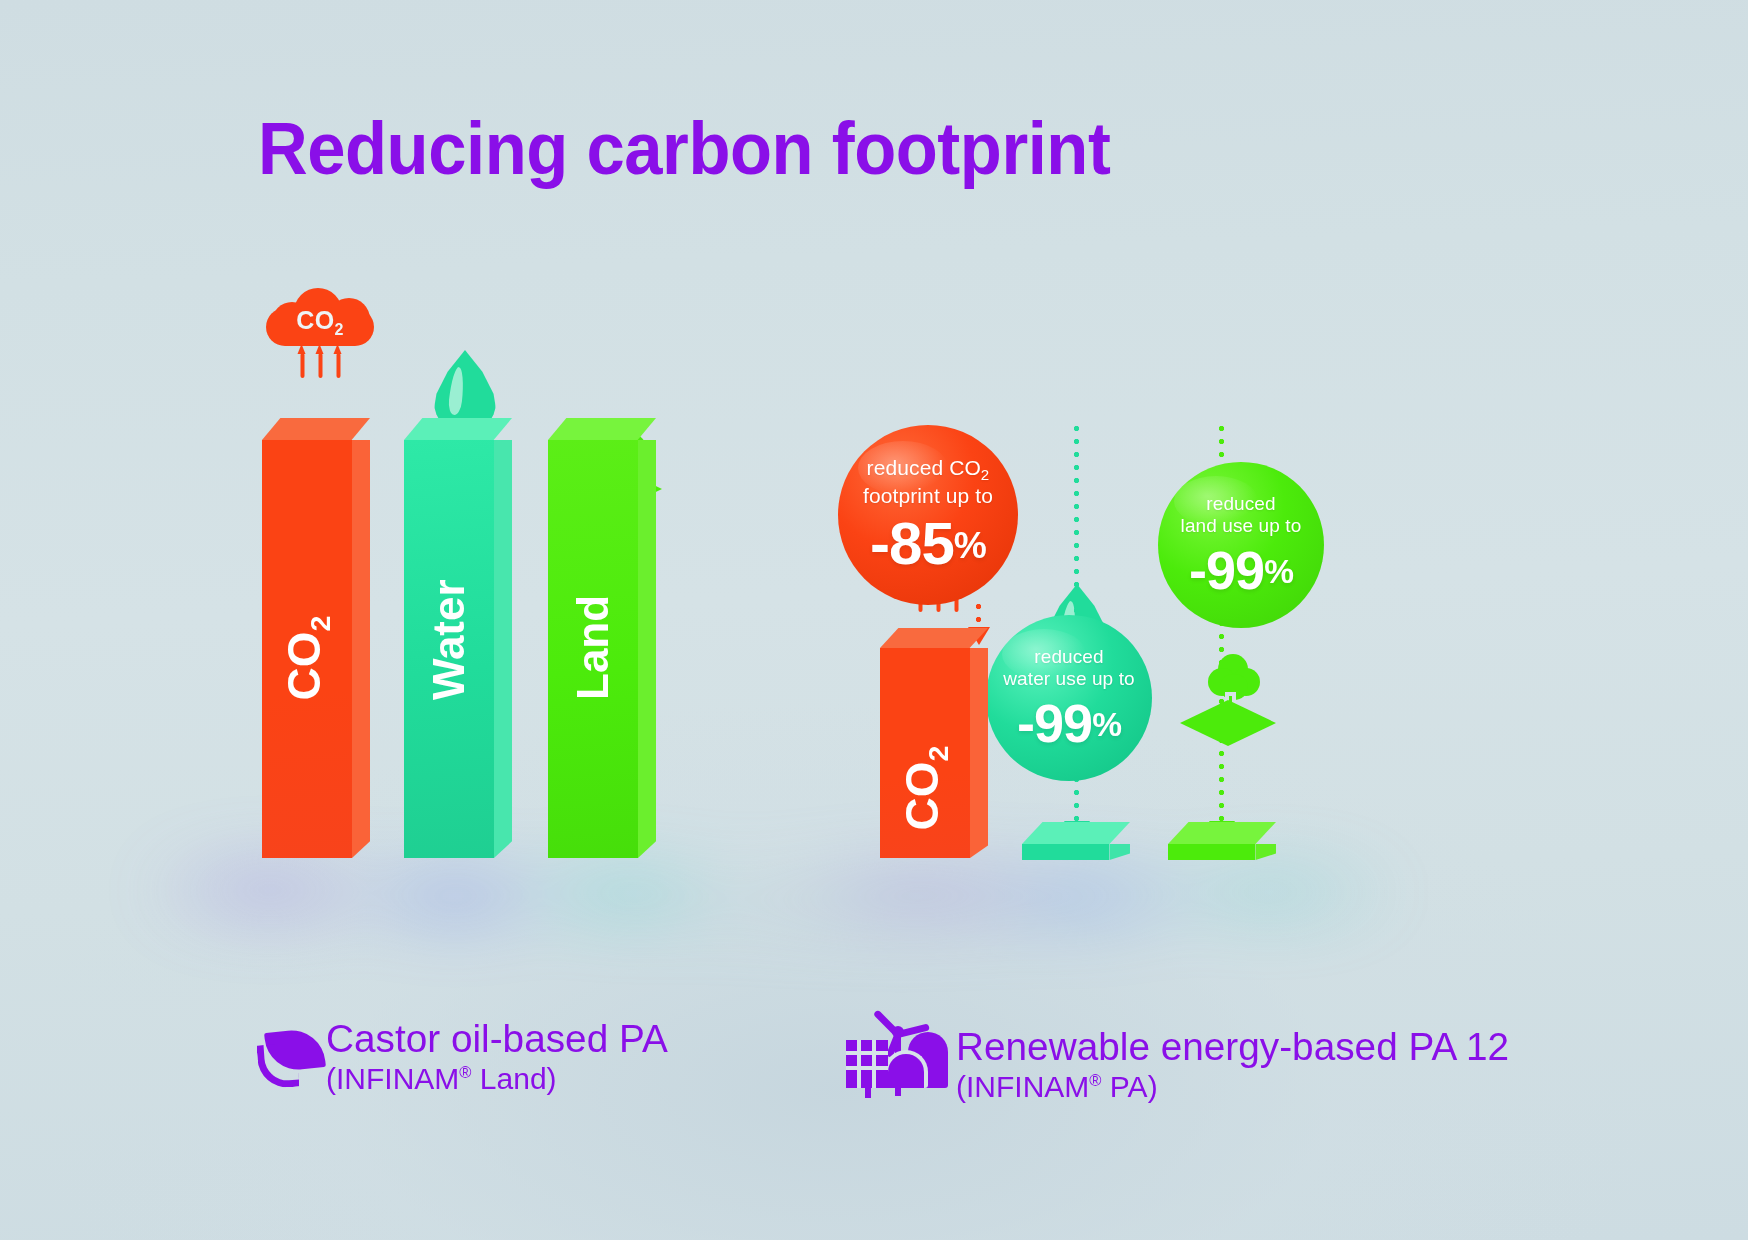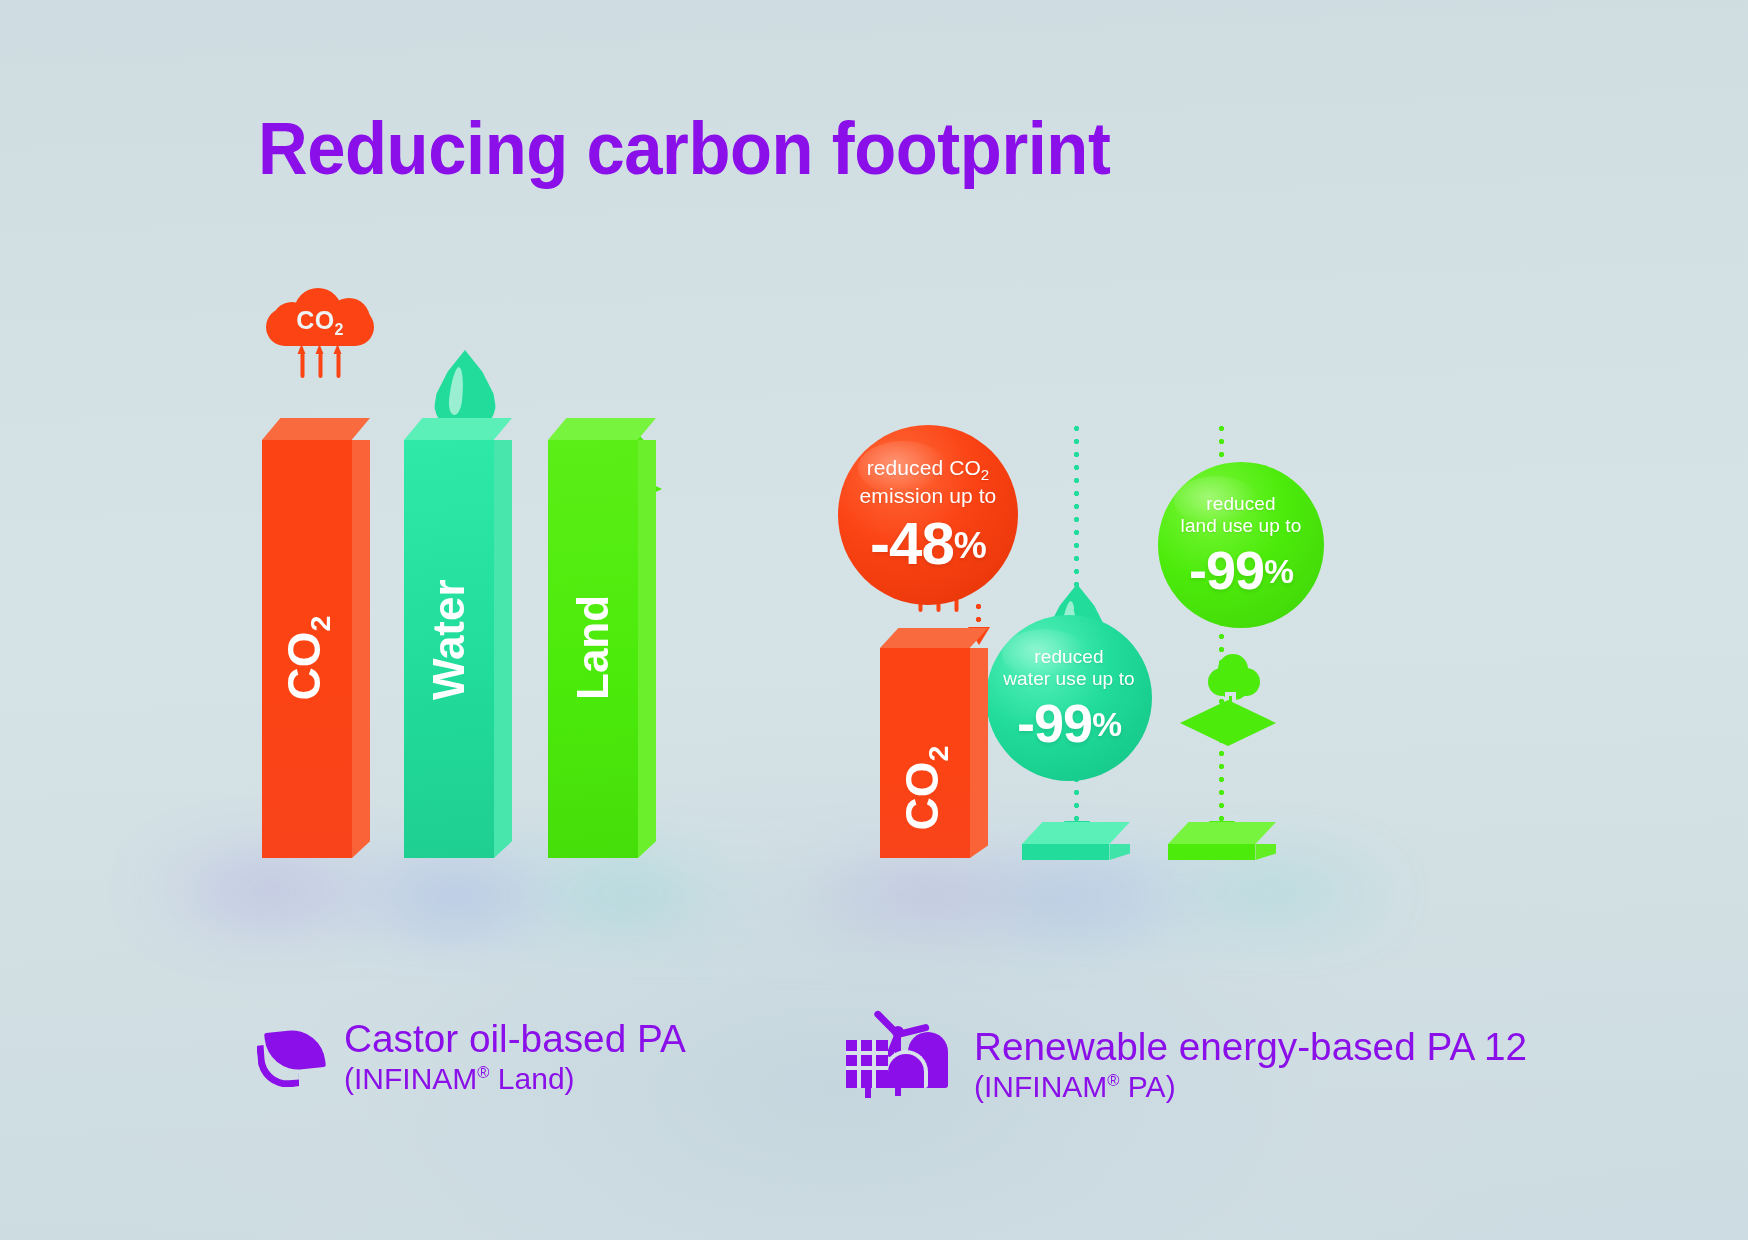--- a/index.html
+++ b/index.html
@@ -183,21 +183,21 @@
     background-repeat: repeat-y;
   }
   .dotted .head {
     position: absolute; left: 50%; bottom: -20px; transform: translateX(-50%);
     width: 0; height: 0;
     border-left: 13px solid transparent; border-right: 13px solid transparent;
     border-top: 21px solid currentColor;
   }
 
   
-  .legend { position: absolute; display: flex; align-items: flex-start; gap: 18px; }
+  .legend { position: absolute; display: flex; align-items: flex-start; }
   .legend .lg-text { line-height: 1.0; }
   .legend .l1 {
     font-size: 38px; font-weight: 400; white-space: nowrap;
     font-family: "Liberation Sans Narrow", "Liberation Sans", sans-serif;
     transform: scaleX(1.02); transform-origin: left center;
   }
   .legend .l2 {
     font-size: 30px; font-weight: 400; white-space: nowrap; margin-top: 6px;
     font-family: "Liberation Sans Narrow", "Liberation Sans", sans-serif;
   }
@@ -367,24 +367,24 @@
     <div class="line"></div>
     <div class="head" style="border-left-width:11px;border-right-width:11px;border-top-width:18px;bottom:-17px;"></div>
   </div>
 
   <div class="bubble" style="left:838px; top:425px; width:180px; height:180px;
               background:radial-gradient(circle at 34% 26%, #FF6A3A 0%, #FB4314 42%, #E83609 88%);">
     <div class="gloss" style="left:20px; top:16px; width:90px; height:54px;
          background:radial-gradient(ellipse at 40% 40%, rgba(255,255,255,0.30), rgba(255,255,255,0) 70%);"></div>
     <div class="cap">
       <span>reduced CO</span><sub>2</sub><br>
-      <span>emission up to</span>
+      <span>footprint up to</span>
     </div>
     <div class="big">
-      <span>-48</span><span class="pct">%</span>
+      <span>-85</span><span class="pct">%</span>
     </div>
   </div>
 
   <div class="bubble" style="left:986px; top:615px; width:166px; height:166px;
               background:radial-gradient(circle at 32% 26%, #5BF3BD 0%, #21DC9B 44%, #14C789 88%);">
     <div class="gloss" style="left:16px; top:14px; width:84px; height:50px;
          background:radial-gradient(ellipse at 40% 40%, rgba(255,255,255,0.32), rgba(255,255,255,0) 70%);"></div>
     <div class="cap" style="font-size:19px;">
       <span>reduced</span><br>
       <span>water use up to</span>

